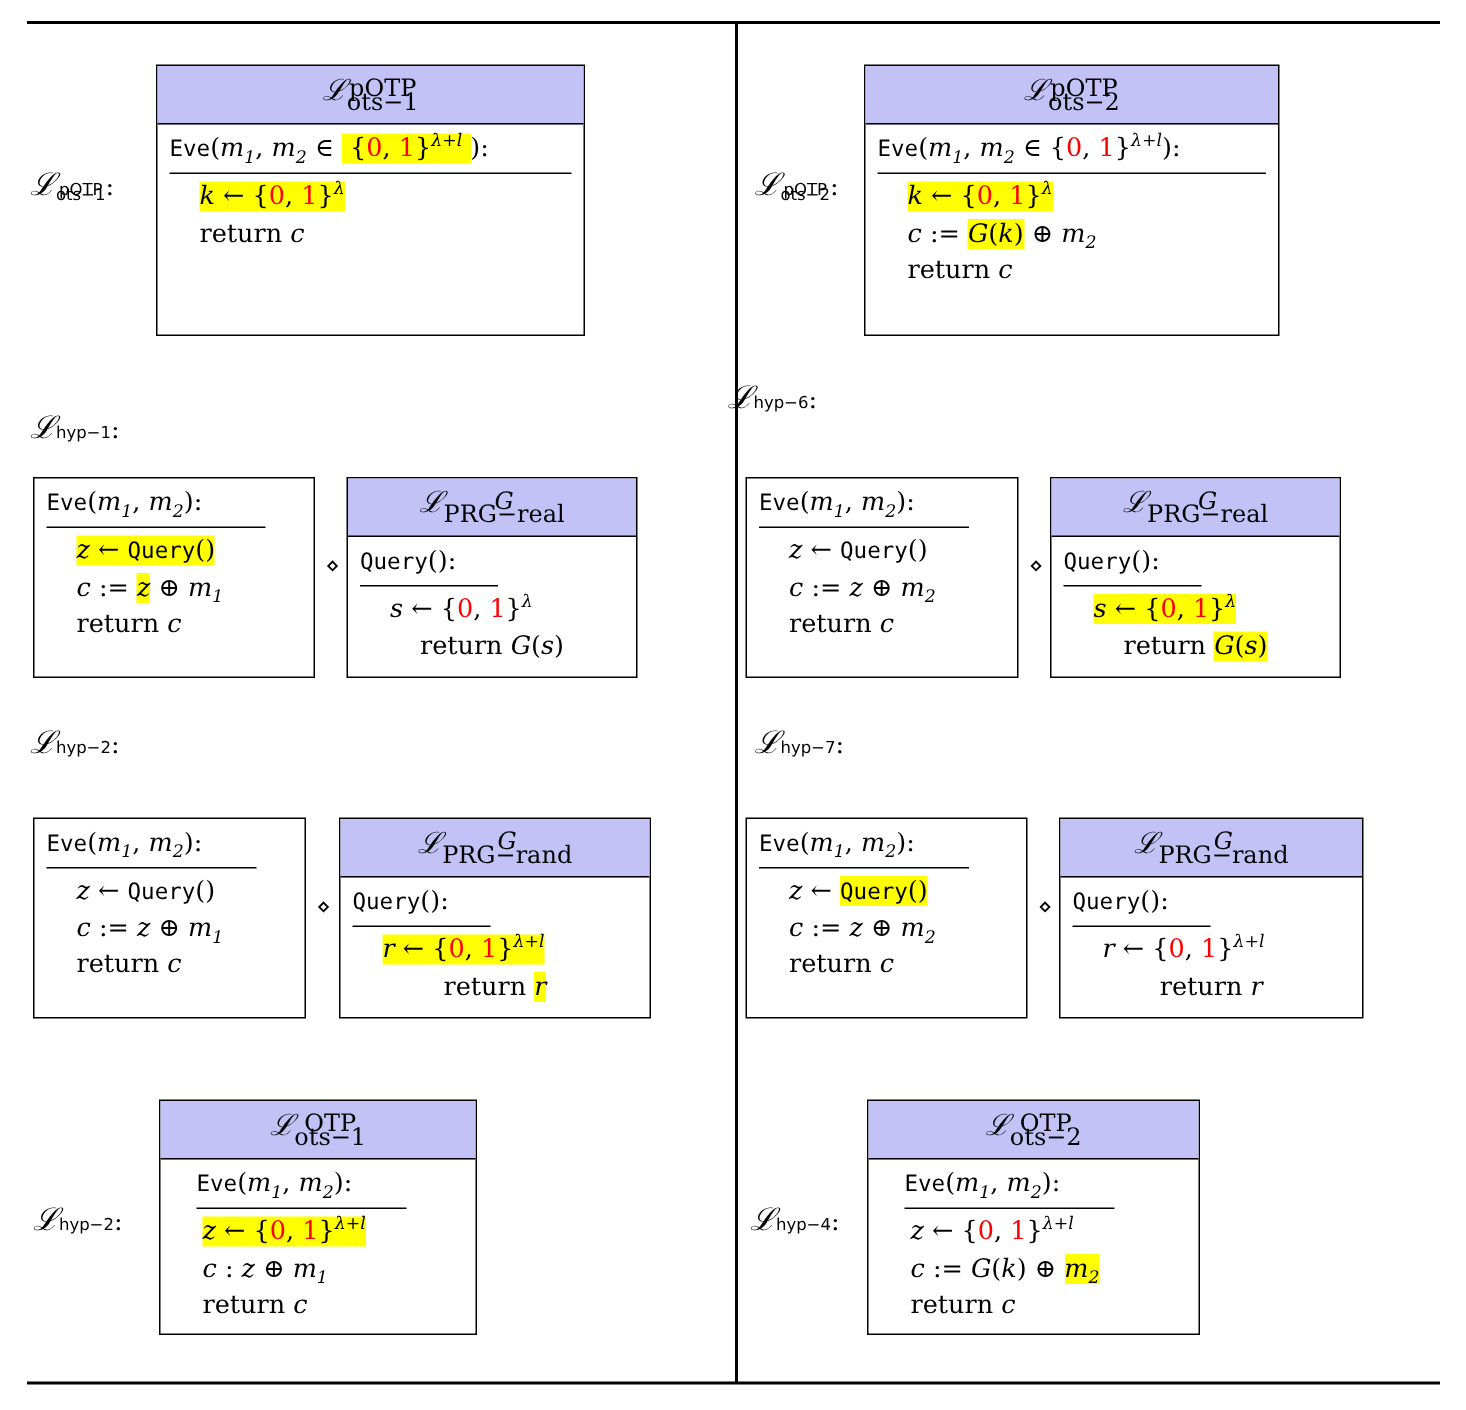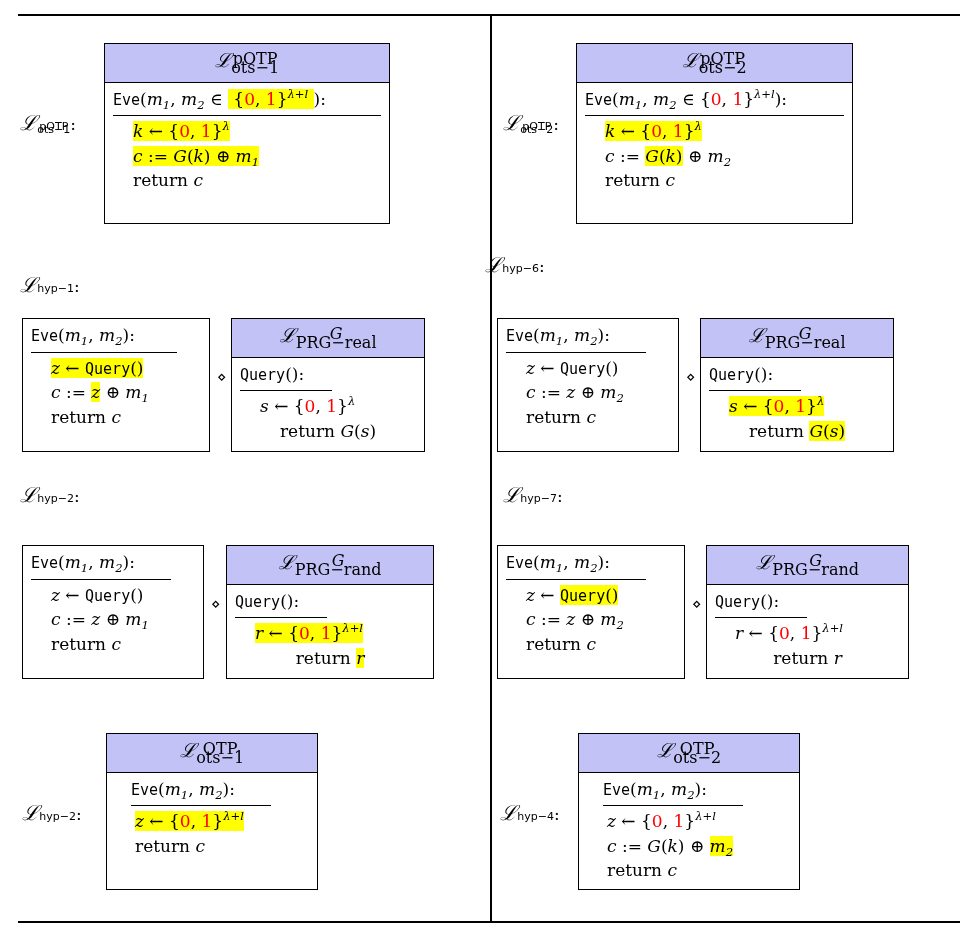--- a/index.html
+++ b/index.html
@@ -118,23 +118,20 @@
     </div>
     <div class="lib-body">
       <div class="sig">
         <span class="tt" style="font-size:15px;">Eve</span><span class="mr">(</span><span class="mi">m</span><sub class="mi">1</sub><span class="mr">,&nbsp;</span><span class="mi">m</span><sub class="mi">2</sub><span class="mr">&nbsp;∈&nbsp;</span><span class="hl">&nbsp;<span class="mr">{</span><span class="mr red">0</span><span class="mr">,&nbsp;</span><span class="mr red">1</span><span class="mr">}</span><sup class="mi">λ+l</sup>&nbsp;</span><span class="mr">):</span>
         <span class="sigrule"></span>
       </div>
       <div class="ln">
         <span class="hl"><span class="mi">k</span><span class="mr">&nbsp;←&nbsp;{</span><span class="mr red">0</span><span class="mr">,&nbsp;</span><span class="mr red">1</span><span class="mr">}</span><sup class="mi">λ</sup></span>
       </div>
       <div class="ln">
-        <span class="hl"><span class="mi">c</span><span class="mr">&nbsp;:=&nbsp;</span><span class="mi">G</span><span class="mr">(</span><span class="mi">k</span><span class="mr">)&nbsp;⊕&nbsp;</span><span class="mi">m</span><sub class="mi">1</sub></span>
-      </div>
-      <div class="ln">
         <span class="mr">return&nbsp;</span><span class="mi">c</span>
       </div>
     </div>
   </div>
 
   <div class="outer-label" style="left:503px;top:113px;">
     <span class="scrL">ℒ</span><span class="stack"><span class="up lab-sup">pOTP</span><span class="dn lab-sub">ots−2</span></span><span class="mr">:</span>
   </div>
 
   <div class="lib" style="left:576px;top:43px;width:277px;height:181px;">
@@ -336,20 +333,23 @@
     </div>
     <div class="lib-body">
       <div class="sig" style="padding-left:16px;">
         <span class="tt" style="font-size:15px;">Eve</span><span class="mr">(</span><span class="mi">m</span><sub class="mi">1</sub><span class="mr">,&nbsp;</span><span class="mi">m</span><sub class="mi">2</sub><span class="mr">):</span>
         <span class="sigrule" style="width:140px;"></span>
       </div>
       <div class="ln">
         <span class="hl"><span class="mi">z</span><span class="mr">&nbsp;←&nbsp;{</span><span class="mr red">0</span><span class="mr">,&nbsp;</span><span class="mr red">1</span><span class="mr">}</span><sup class="mi">λ+l</sup></span>
       </div>
       <div class="ln">
+        <span class="mi">c</span><span class="mr">&nbsp;:&nbsp;</span><span class="mi">z</span><span class="mr">&nbsp;⊕&nbsp;</span><span class="mi">m</span><sub class="mi">1</sub>
+      </div>
+      <div class="ln">
         <span class="mr">return&nbsp;</span><span class="mi">c</span>
       </div>
     </div>
   </div>
 
   <div class="outer-label" style="left:500px;top:803px;">
     <span class="scrL">ℒ</span><span class="lab-sub">hyp−4</span><span class="mr">:</span>
   </div>
 
   <div class="lib" style="left:578px;top:733px;width:222px;height:157px;">

